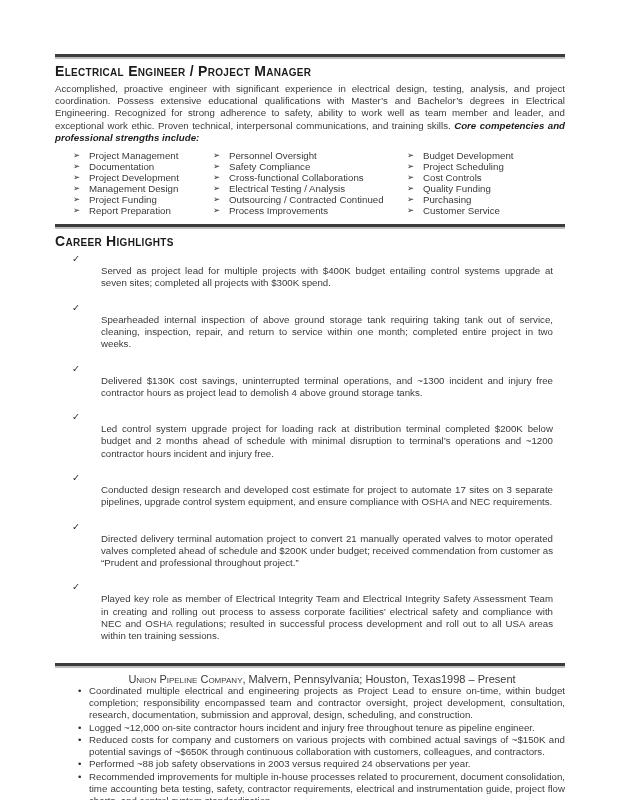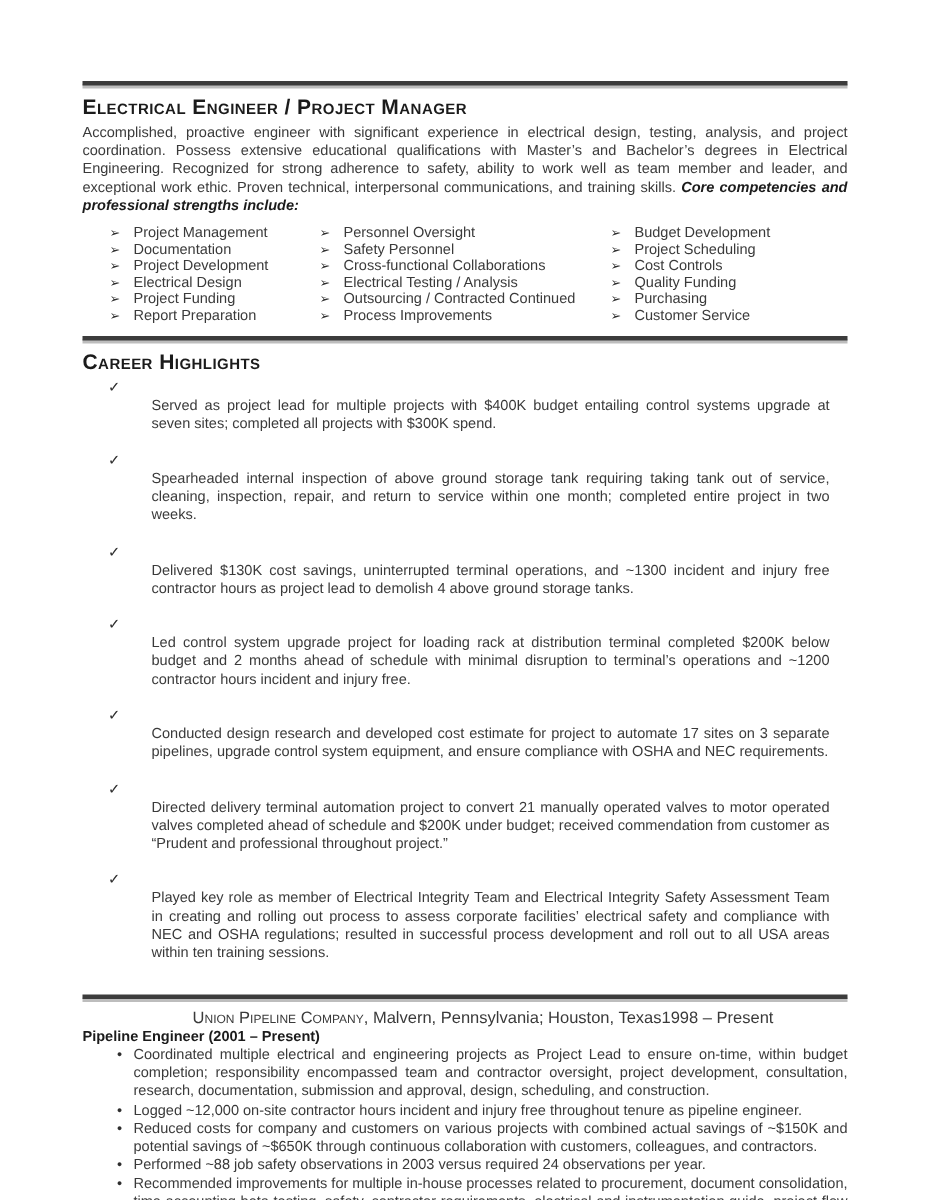--- a/index.html
+++ b/index.html
@@ -112,21 +112,21 @@
           <span class="item-text">Documentation</span>
         </div>
 
         <div class="comp-item">
           <span class="glyph">➢</span>
           <span class="item-text">Project Development</span>
         </div>
 
         <div class="comp-item">
           <span class="glyph">➢</span>
-          <span class="item-text">Electrical Design</span>
+          <span class="item-text">Management Design</span>
         </div>
 
         <div class="comp-item">
           <span class="glyph">➢</span>
           <span class="item-text">Project Funding</span>
         </div>
 
         <div class="comp-item">
           <span class="glyph">➢</span>
           <span class="item-text">Report Preparation</span>
@@ -134,21 +134,21 @@
       </div>
     <div class="comp-col-1">
 
         <div class="comp-item">
           <span class="glyph">➢</span>
           <span class="item-text">Personnel Oversight</span>
         </div>
 
         <div class="comp-item">
           <span class="glyph">➢</span>
-          <span class="item-text">Safety Personnel</span>
+          <span class="item-text">Safety Compliance</span>
         </div>
 
         <div class="comp-item">
           <span class="glyph">➢</span>
           <span class="item-text">Cross-functional Collaborations</span>
         </div>
 
         <div class="comp-item">
           <span class="glyph">➢</span>
           <span class="item-text">Electrical Testing / Analysis</span>
@@ -238,21 +238,20 @@
         <p class="item-text">Played key role as member of Electrical Integrity Team and Electrical Integrity Safety Assessment Team in creating and rolling out process to assess corporate facilities’ electrical safety and compliance with NEC and OSHA regulations; resulted in successful process development and roll out to all USA areas within ten training sessions.</p>
       </div>
     </div>
 
   <div class="rule"></div>
 
   <div class="company-line">
     <span><span class="company-name">Union Pipeline Company</span><span>, Malvern, Pennsylvania; Houston, Texas</span></span>
     <span>1998 – Present</span>
   </div>
-  <div class="role-line">Pipeline Engineer (2001 – Present)</div>
   <div class="exp-list">
 
       <div class="exp-item">
         <span class="glyph">•</span>
         <p class="item-text">Coordinated multiple electrical and engineering projects as Project Lead to ensure on-time, within budget completion; responsibility encompassed team and contractor oversight, project development, consultation, research, documentation, submission and approval, design, scheduling, and construction.</p>
       </div>
 
       <div class="exp-item">
         <span class="glyph">•</span>
         <p class="item-text">Logged ~12,000 on-site contractor hours incident and injury free throughout tenure as pipeline engineer.</p>

